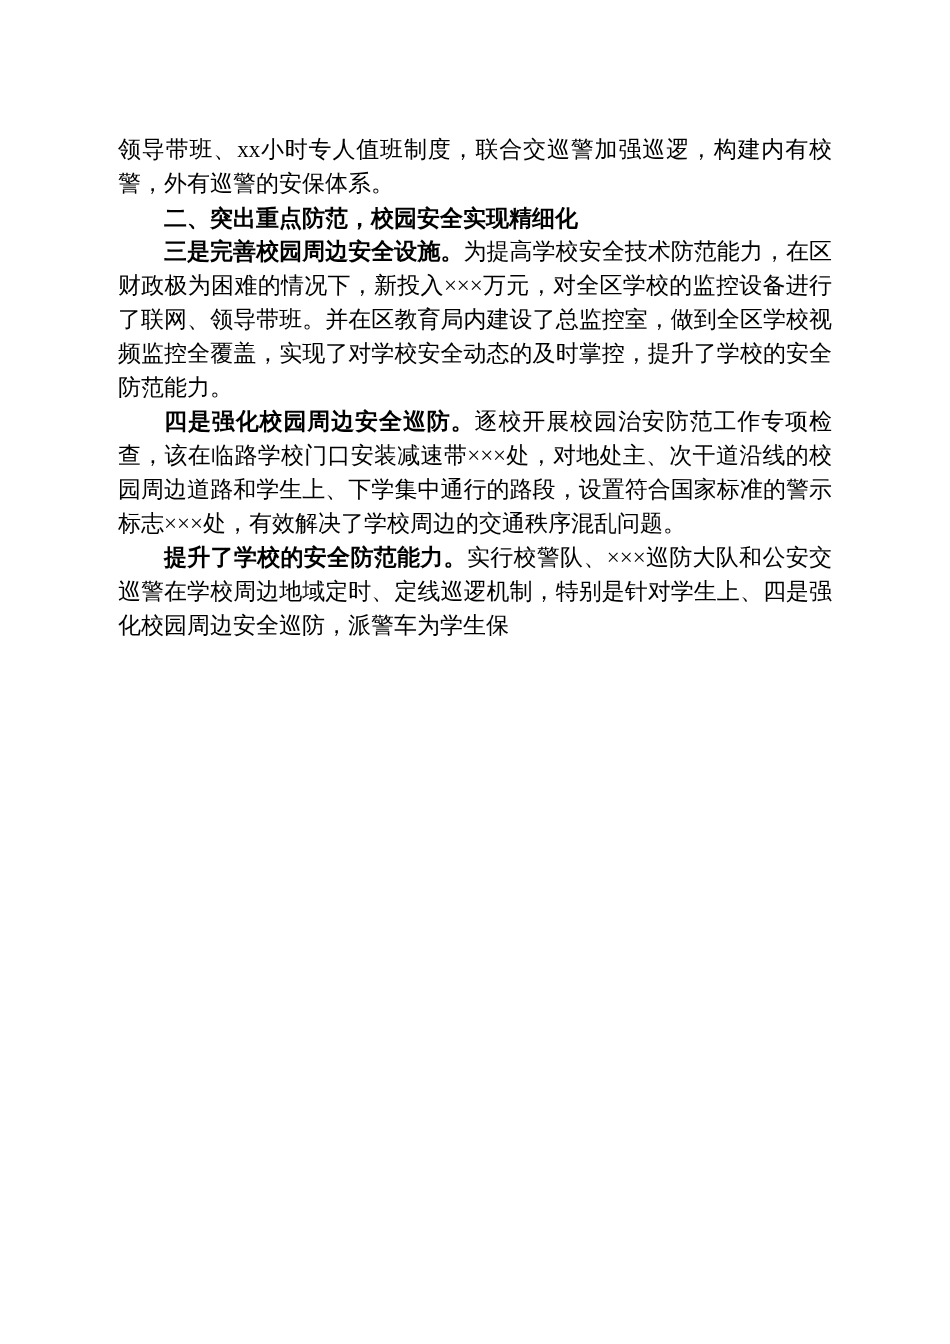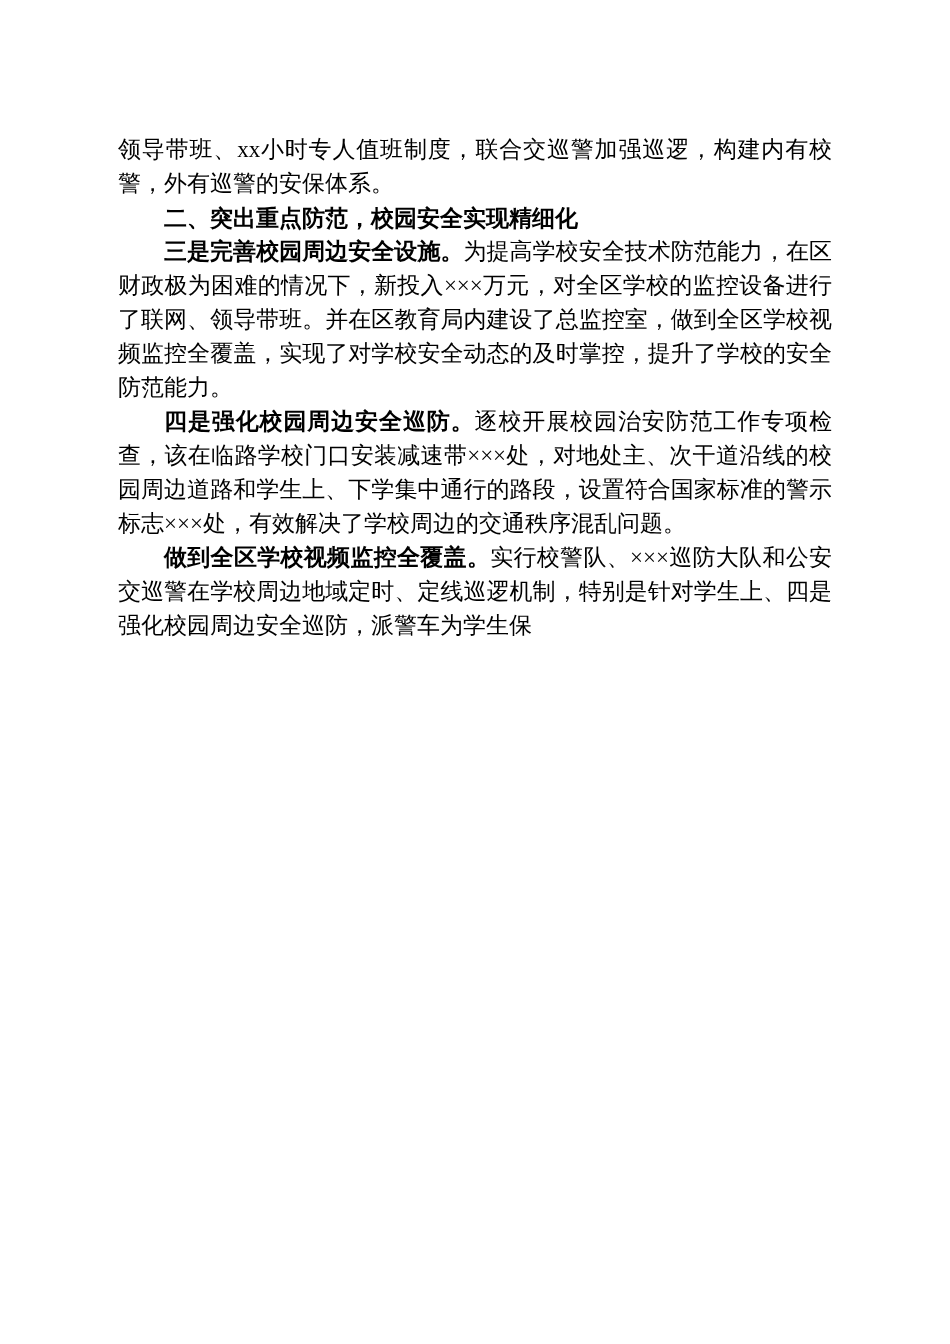--- a/index.html
+++ b/index.html
@@ -49,16 +49,16 @@
 
     <p class="continued">领导带班、xx小时专人值班制度，联合交巡警加强巡逻，构建内有校警，外有巡警的安保体系。</p>
 
     <p class="heading">二、突出重点防范，校园安全实现精细化</p>
 
     <p><span class="lead">三是完善校园周边安全设施。</span><span>为提高学校安全技术防范能力，在区财政极为困难的情况下，新投入×××万元，对全区学校的监控设备进行了联网、领导带班。并在区教育局内建设了总监控室，做到全区学校视频监控全覆盖，实现了对学校安全动态的及时掌控，提升了学校的安全防范能力。</span></p>
 
 
     <p><span class="lead">四是强化校园周边安全巡防。</span><span>逐校开展校园治安防范工作专项检查，该在临路学校门口安装减速带×××处，对地处主、次干道沿线的校园周边道路和学生上、下学集中通行的路段，设置符合国家标准的警示标志×××处，有效解决了学校周边的交通秩序混乱问题。</span></p>
 
-    <p><span class="lead">做到全区学校视频监控全覆盖。</span><span>实行校警队、×××巡防大队和公安交巡警在学校周边地域定时、定线巡逻机制，特别是针对学生上、四是强化校园周边安全巡防，派警车为学生保</span></p>
+    <p><span class="lead">提升了学校的安全防范能力。</span><span>实行校警队、×××巡防大队和公安交巡警在学校周边地域定时、定线巡逻机制，特别是针对学生上、四是强化校园周边安全巡防，派警车为学生保</span></p>
 
   </div>
 </div>
 
 </body></html>

